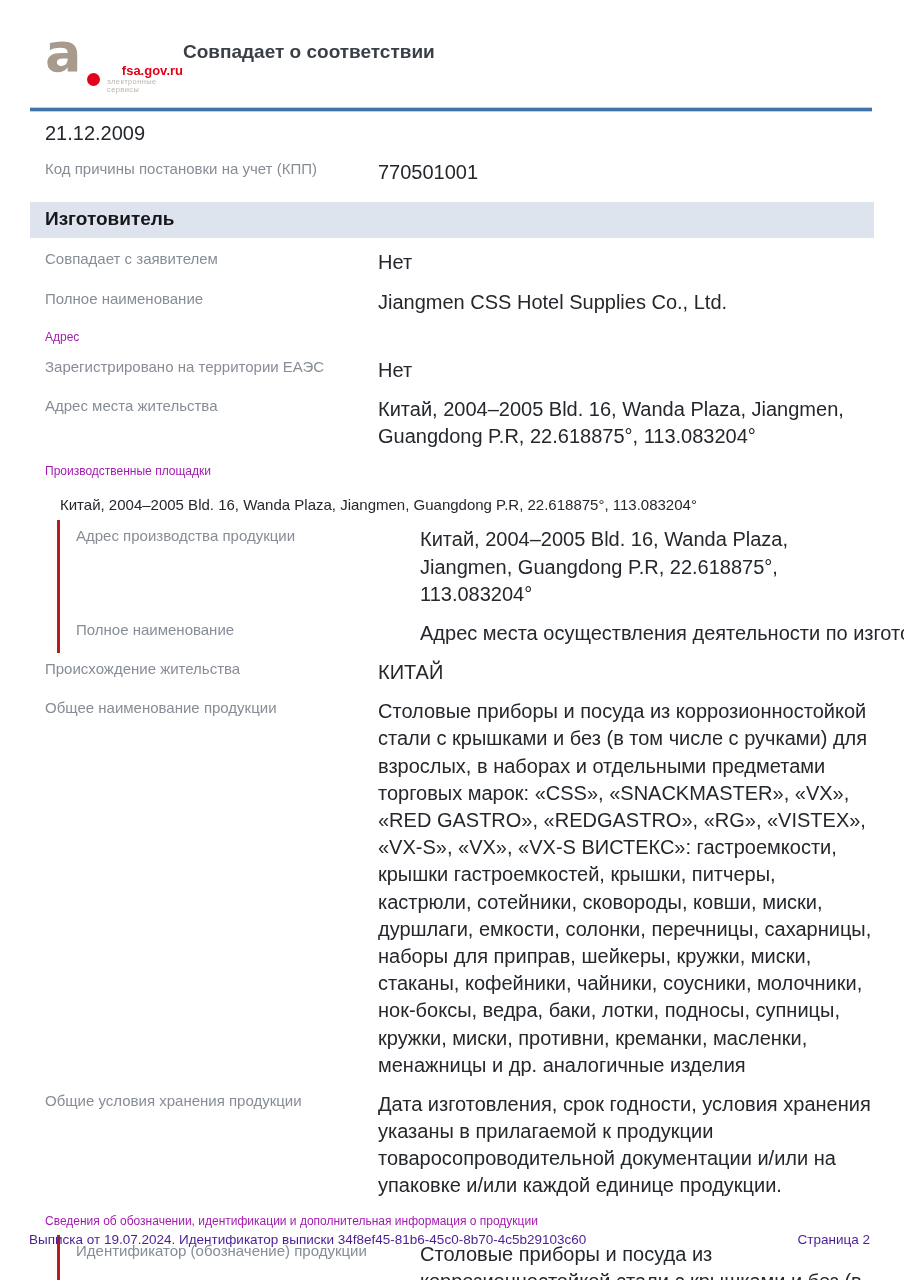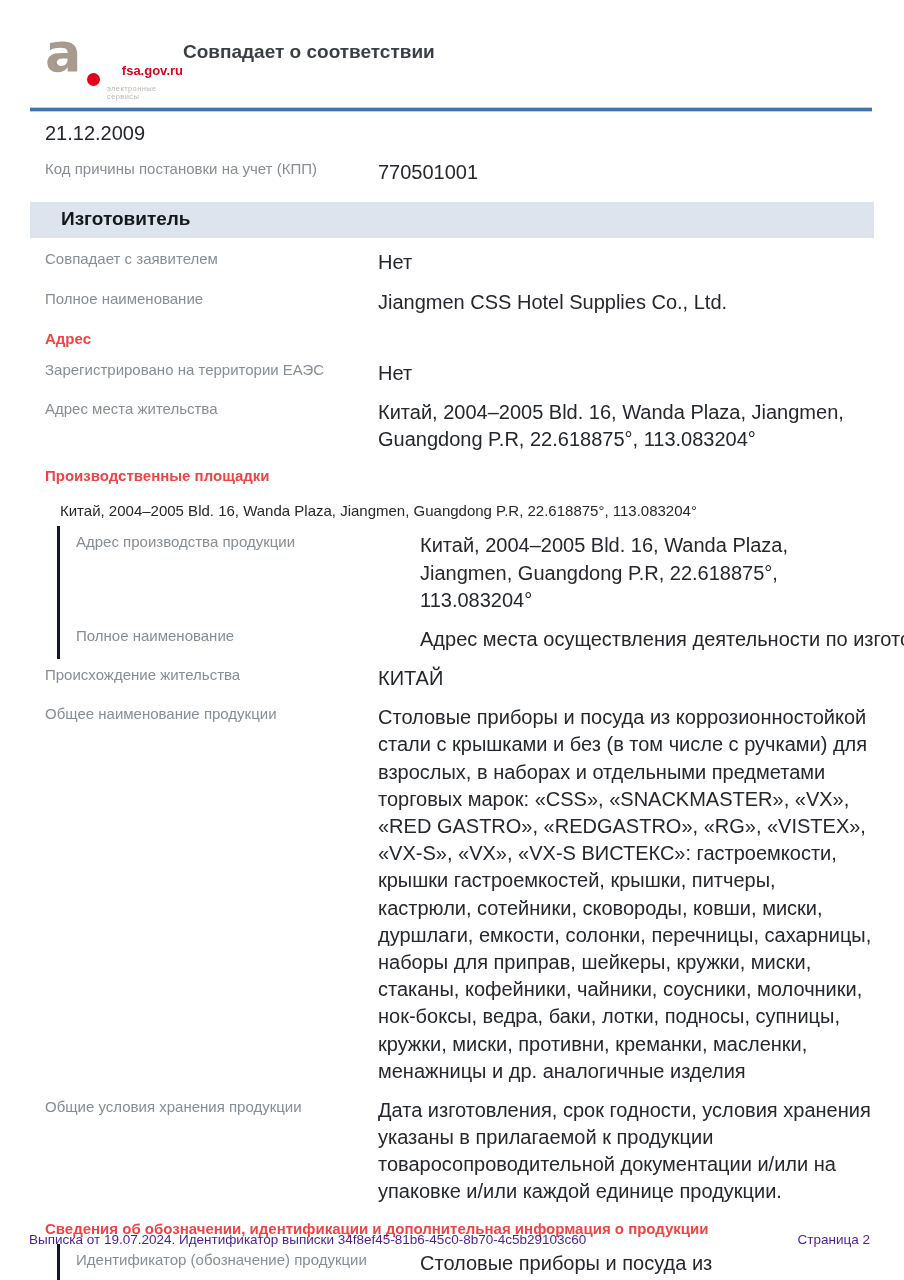--- a/index.html
+++ b/index.html
@@ -8,42 +8,42 @@
   .page{padding:36px 32px 0 45px;}
 
   
   .header{display:flex;align-items:flex-start;}
   .logo{position:relative;width:138px;height:58px;flex:0 0 138px;}
   .logo-a{position:absolute;top:-10px;left:0;font-family:"DejaVu Sans",sans-serif;
           font-weight:bold;font-size:54px;line-height:1;color:#a89b8e;}
   .logo-dot{position:absolute;left:42px;top:37px;width:13px;height:13px;border-radius:50%;background:#e2001a;}
   .logo-text{position:absolute;left:62px;top:28px;line-height:1;}
   .logo-site{color:#e2001a;font-weight:bold;font-size:13px;text-align:right;}
-  .logo-tagline{color:#bcb5ae;font-size:7.5px;margin-top:8px;letter-spacing:.4px;}
+  .logo-tagline{color:#bcb5ae;font-size:7.5px;margin-top:1px;letter-spacing:.4px;}
   .doc-title{font-size:19px;font-weight:bold;color:#3a3f47;padding-top:5px;}
 
   
   .rule{height:5px;margin:13px 0 2px -15px;
         background:linear-gradient(#b9cfe3 0 1px,#3f73a9 1px 4px,#b9cfe3 4px 5px);}
 
   
   .row{display:grid;grid-template-columns:333px 1fr;padding:6px 0;align-items:start;}
   .label{color:#878d96;font-size:15px;line-height:1.36;padding-right:10px;}
   .value{color:#24272c;font-size:20px;line-height:1.36;}
   .nowrap{white-space:nowrap;}
 
   
-  .section-bar{margin:10px -2px 5px -15px;background:#dde4ee;padding:6px 0 8px 31px;
+  .section-bar{margin:10px -2px 5px -15px;background:#dde4ee;padding:6px 0 8px 15px;
                font-size:19px;font-weight:bold;color:#15171b;}
 
-  .subhead{font-size:15px;font-weight:bold;color:#ef4444;padding:8px 0 7px 0;}
+  .subhead{font-size:12px;font-weight:normal;color:#a21caf;padding:8px 0 7px 0;}
 
   .site-line{font-size:15px;color:#24272c;padding:11px 0 7px 15px;}
 
-  .indent{margin-left:12px;border-left:3px solid #0f172a;padding-left:16px;}
+  .indent{margin-left:12px;border-left:3px solid #b91c1c;padding-left:16px;}
   .indent .row{grid-template-columns:344px 1fr;}
 
   .footer{position:absolute;left:29px;right:34px;bottom:33px;display:flex;
           justify-content:space-between;font-size:13.5px;color:#4c1d95;}
 </style>
 </head>
 <body>
 
 <div class="page">
 

